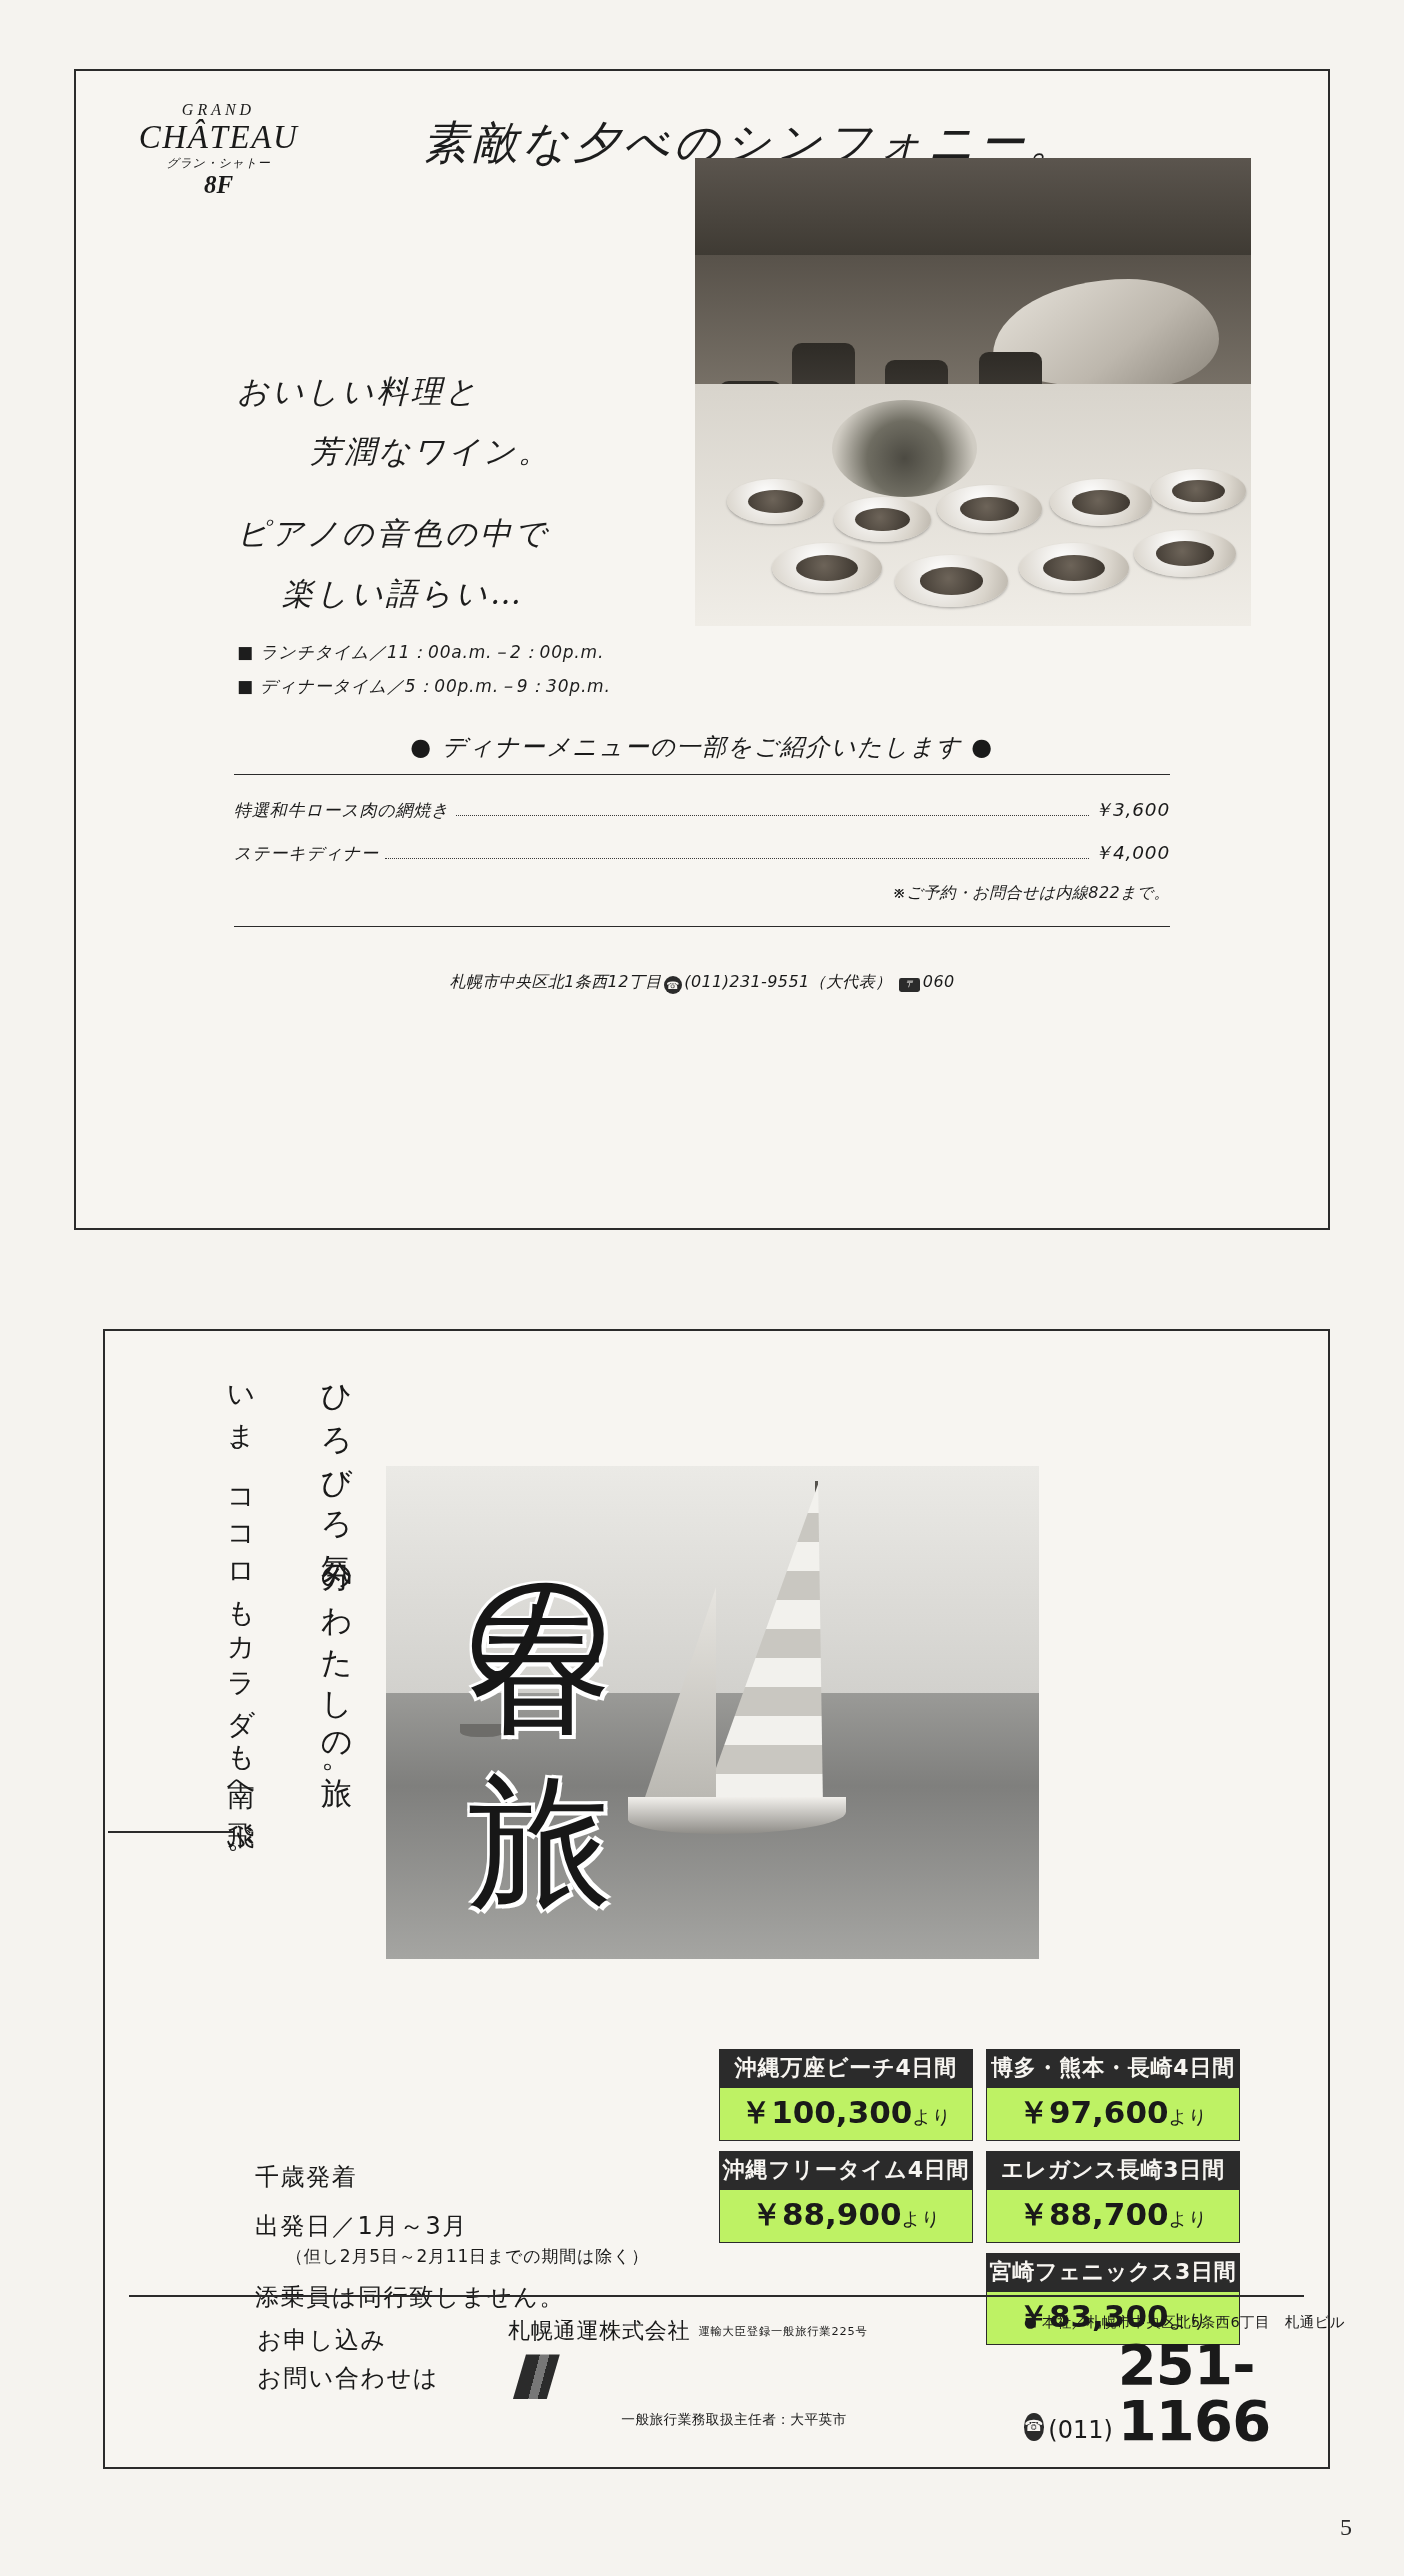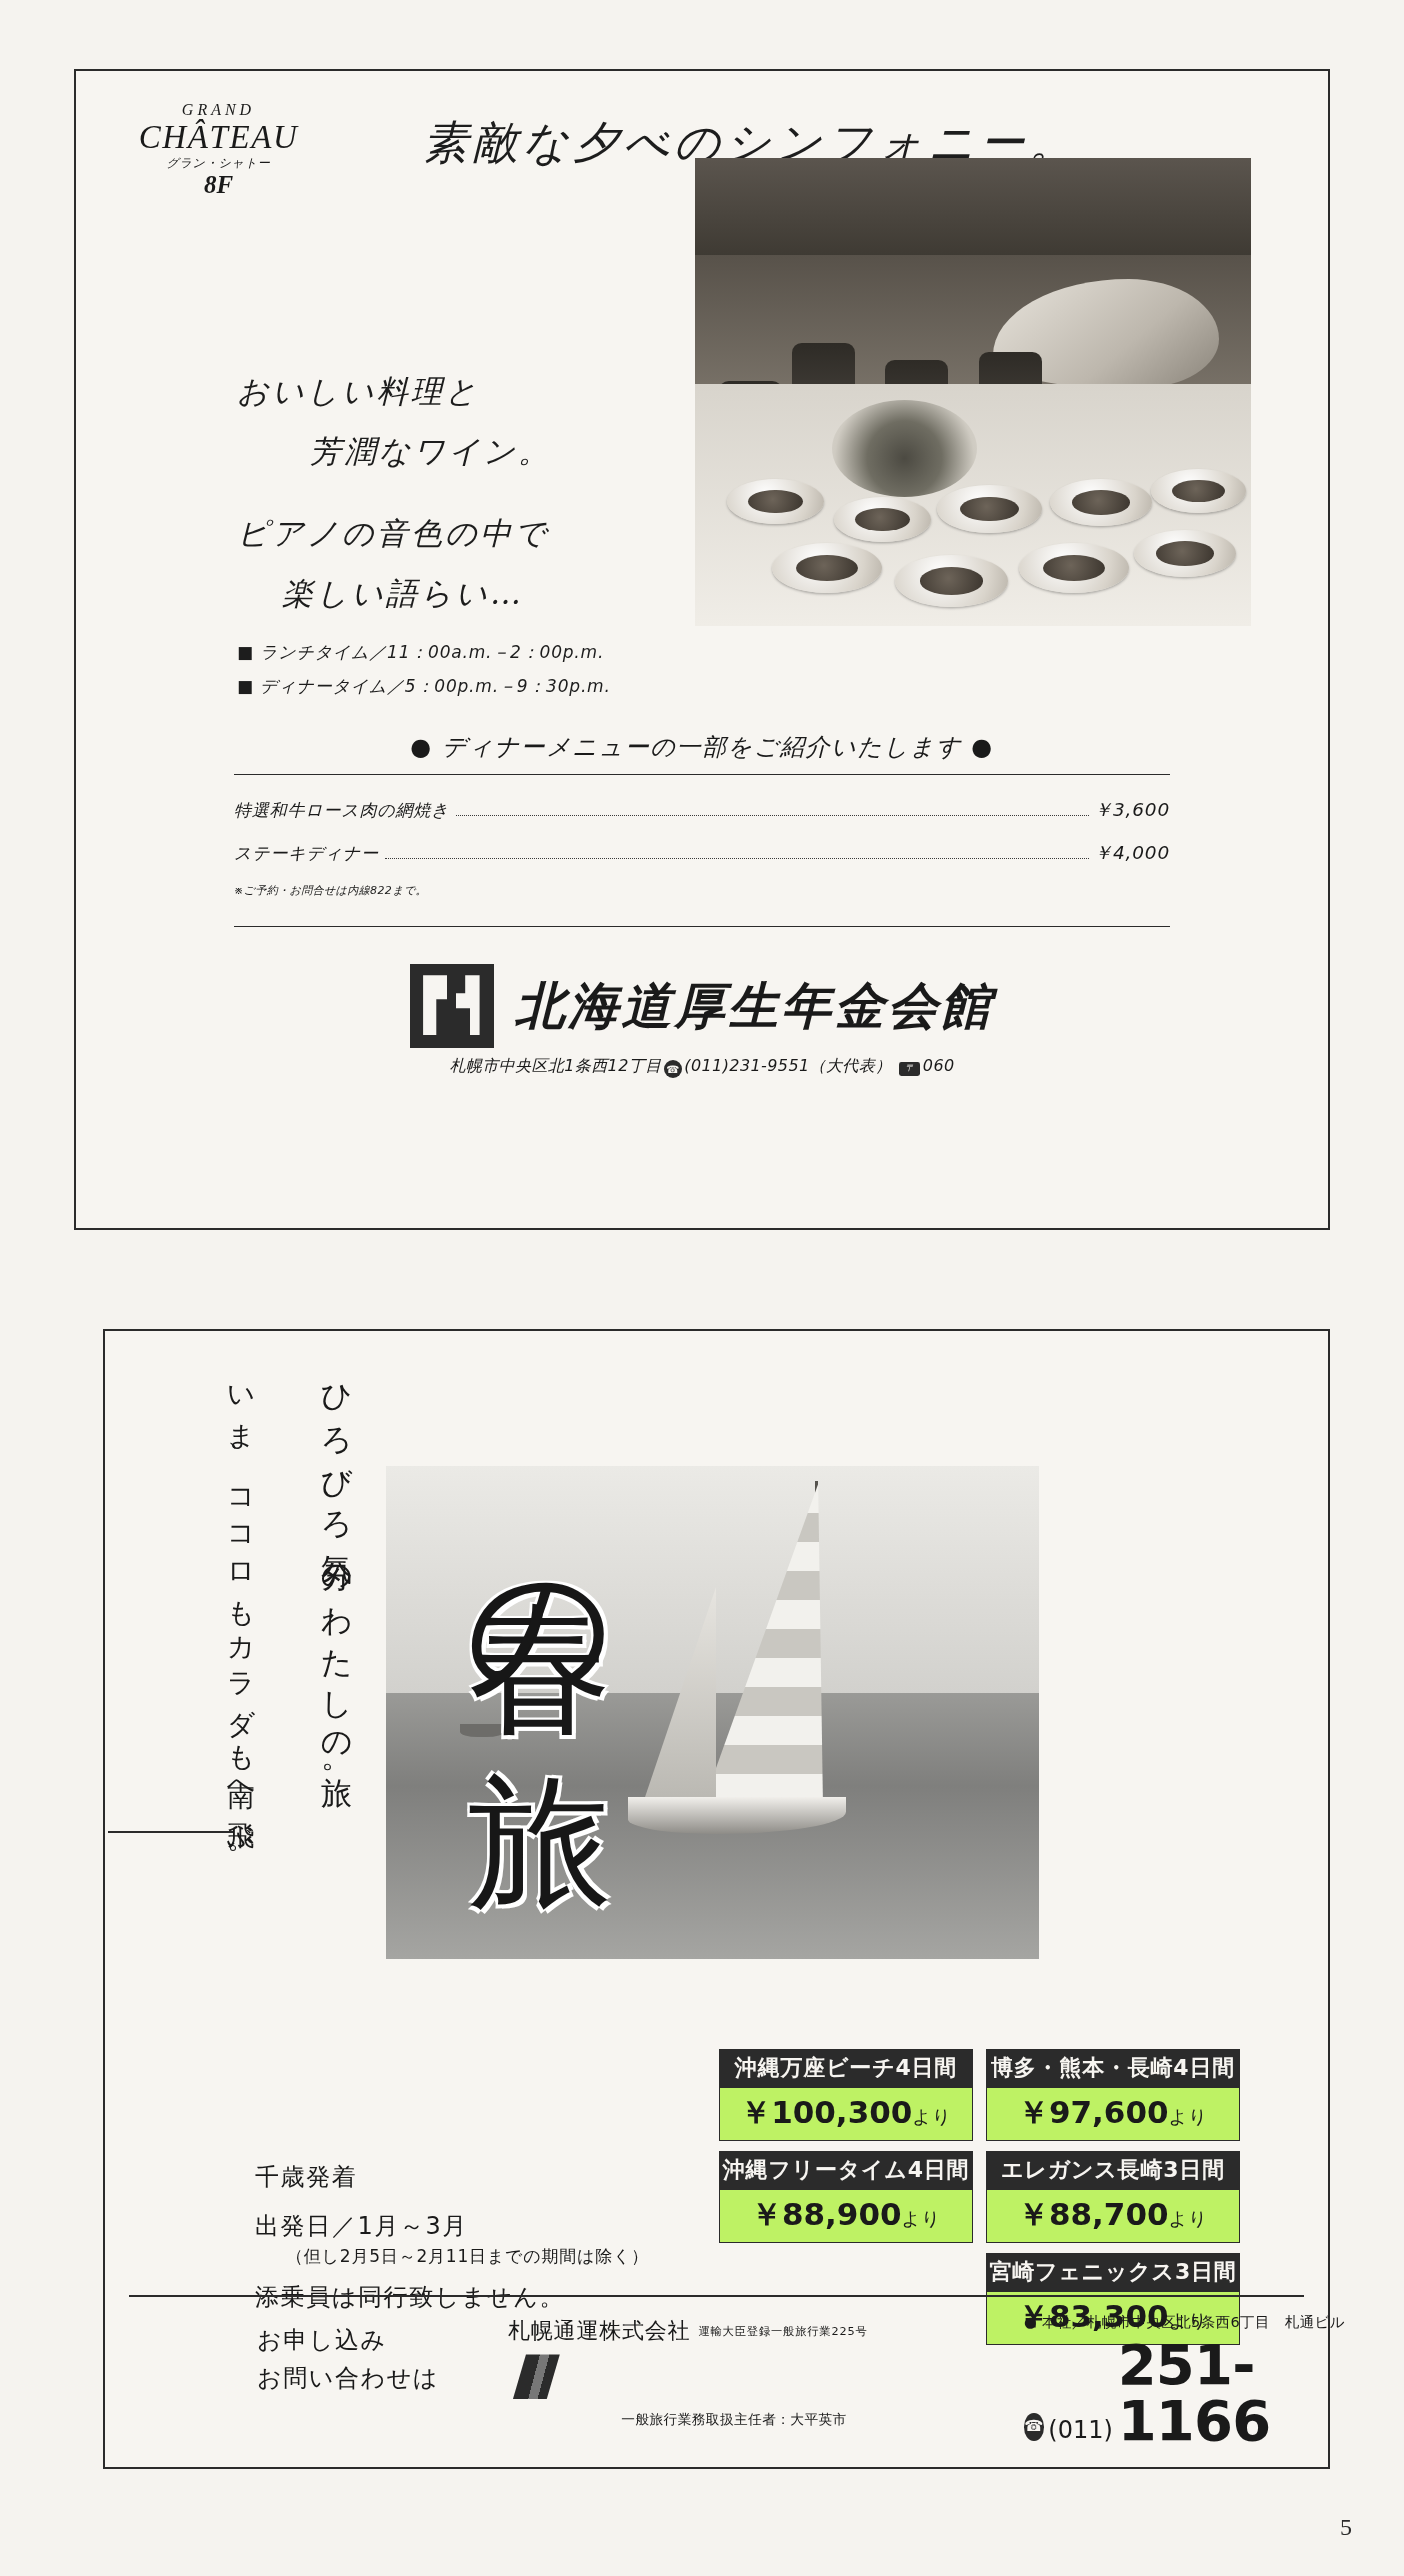--- a/index.html
+++ b/index.html
@@ -197,22 +197,22 @@
   }
   .gc-item { white-space: nowrap; }
   .gc-dots {
     flex: 1;
     border-bottom: 1.6px dotted #3a3a3a;
     margin: 0 4.8px 5.6px 6.5px;
     height: 0.8px;
   }
   .gc-price { white-space: nowrap; font-size: 18.5px; }
   .gc-note {
-    text-align: left;
-    font-size: 11px;
+    text-align: right;
+    font-size: 16px;
     letter-spacing: 0.4px;
     margin-top: 5px;
   }
 
   .gc-brand {
     position: absolute;
     left: 0; right: 0;
     top: 893px;
     text-align: center;
   }
@@ -589,24 +589,20 @@
             <span class="gc-dots"></span>
             <span class="gc-price">￥4,000</span>
           </div>
           <div class="gc-note">※ご予約・お問合せは内線822まで。</div>
         </div>
       </div>
 
       <div class="gc-rule" id="rule-bot"></div>
 
       <div class="gc-brand">
-        <div class="gc-brand-row">
-          <div class="gc-mark"></div>
-          <div class="gc-brand-name">北海道厚生年金会館</div>
-        </div>
         <div class="gc-brand-addr">
           <span>札幌市中央区北1条西12丁目</span><span class="tel-ico">☎</span><span>(011)231-9551（大代表）</span>
           <span class="zip-ico">〒</span><span>060</span>
         </div>
       </div>
 
     </div>
   </div>
 
   <div class="ad" id="ad2">

